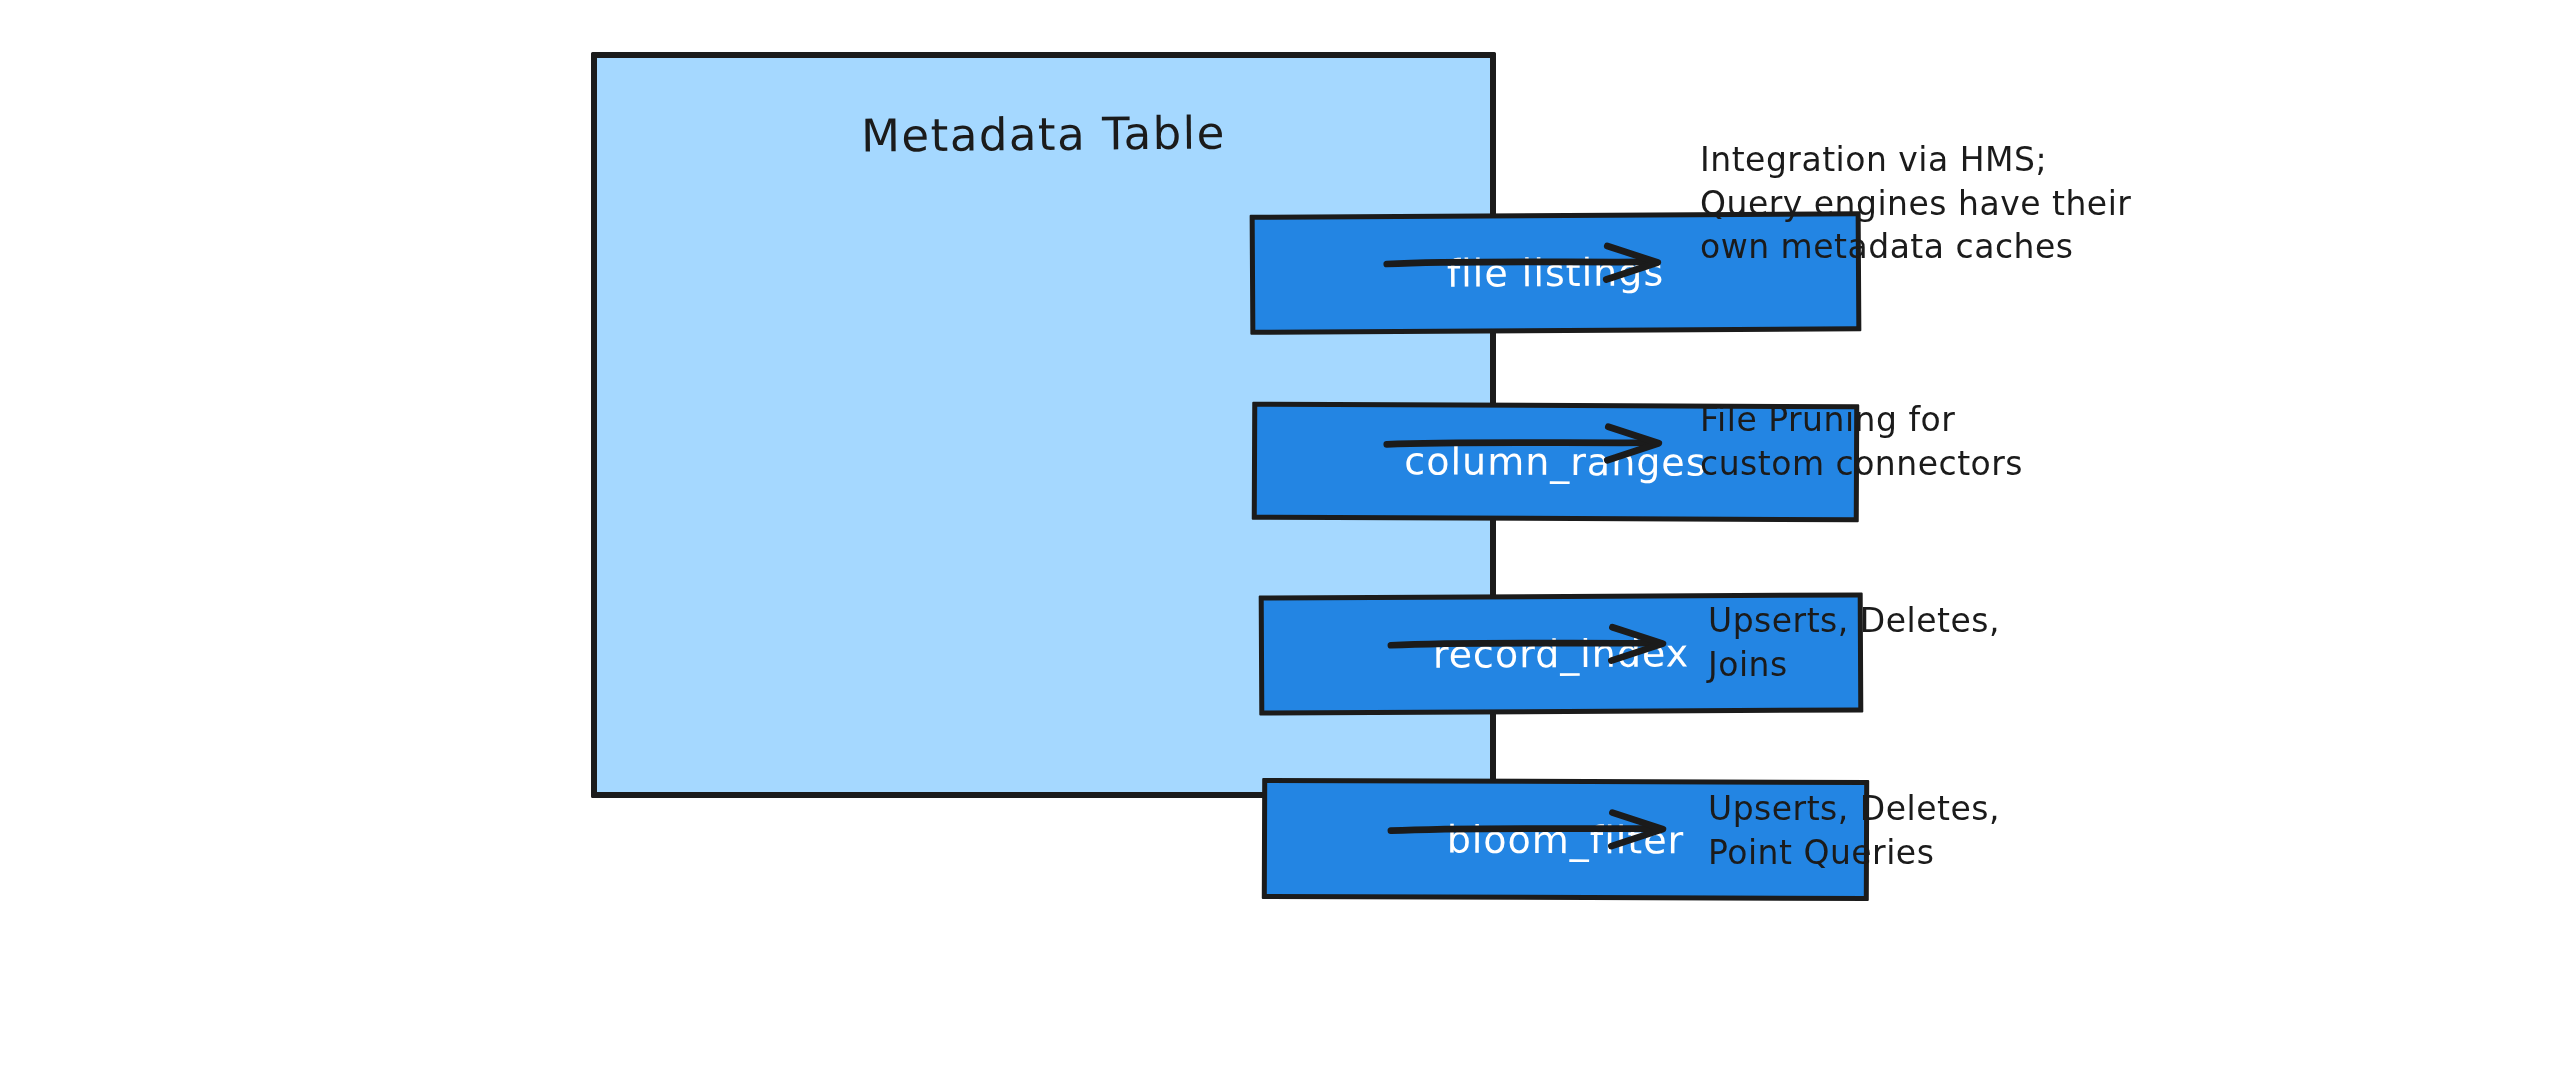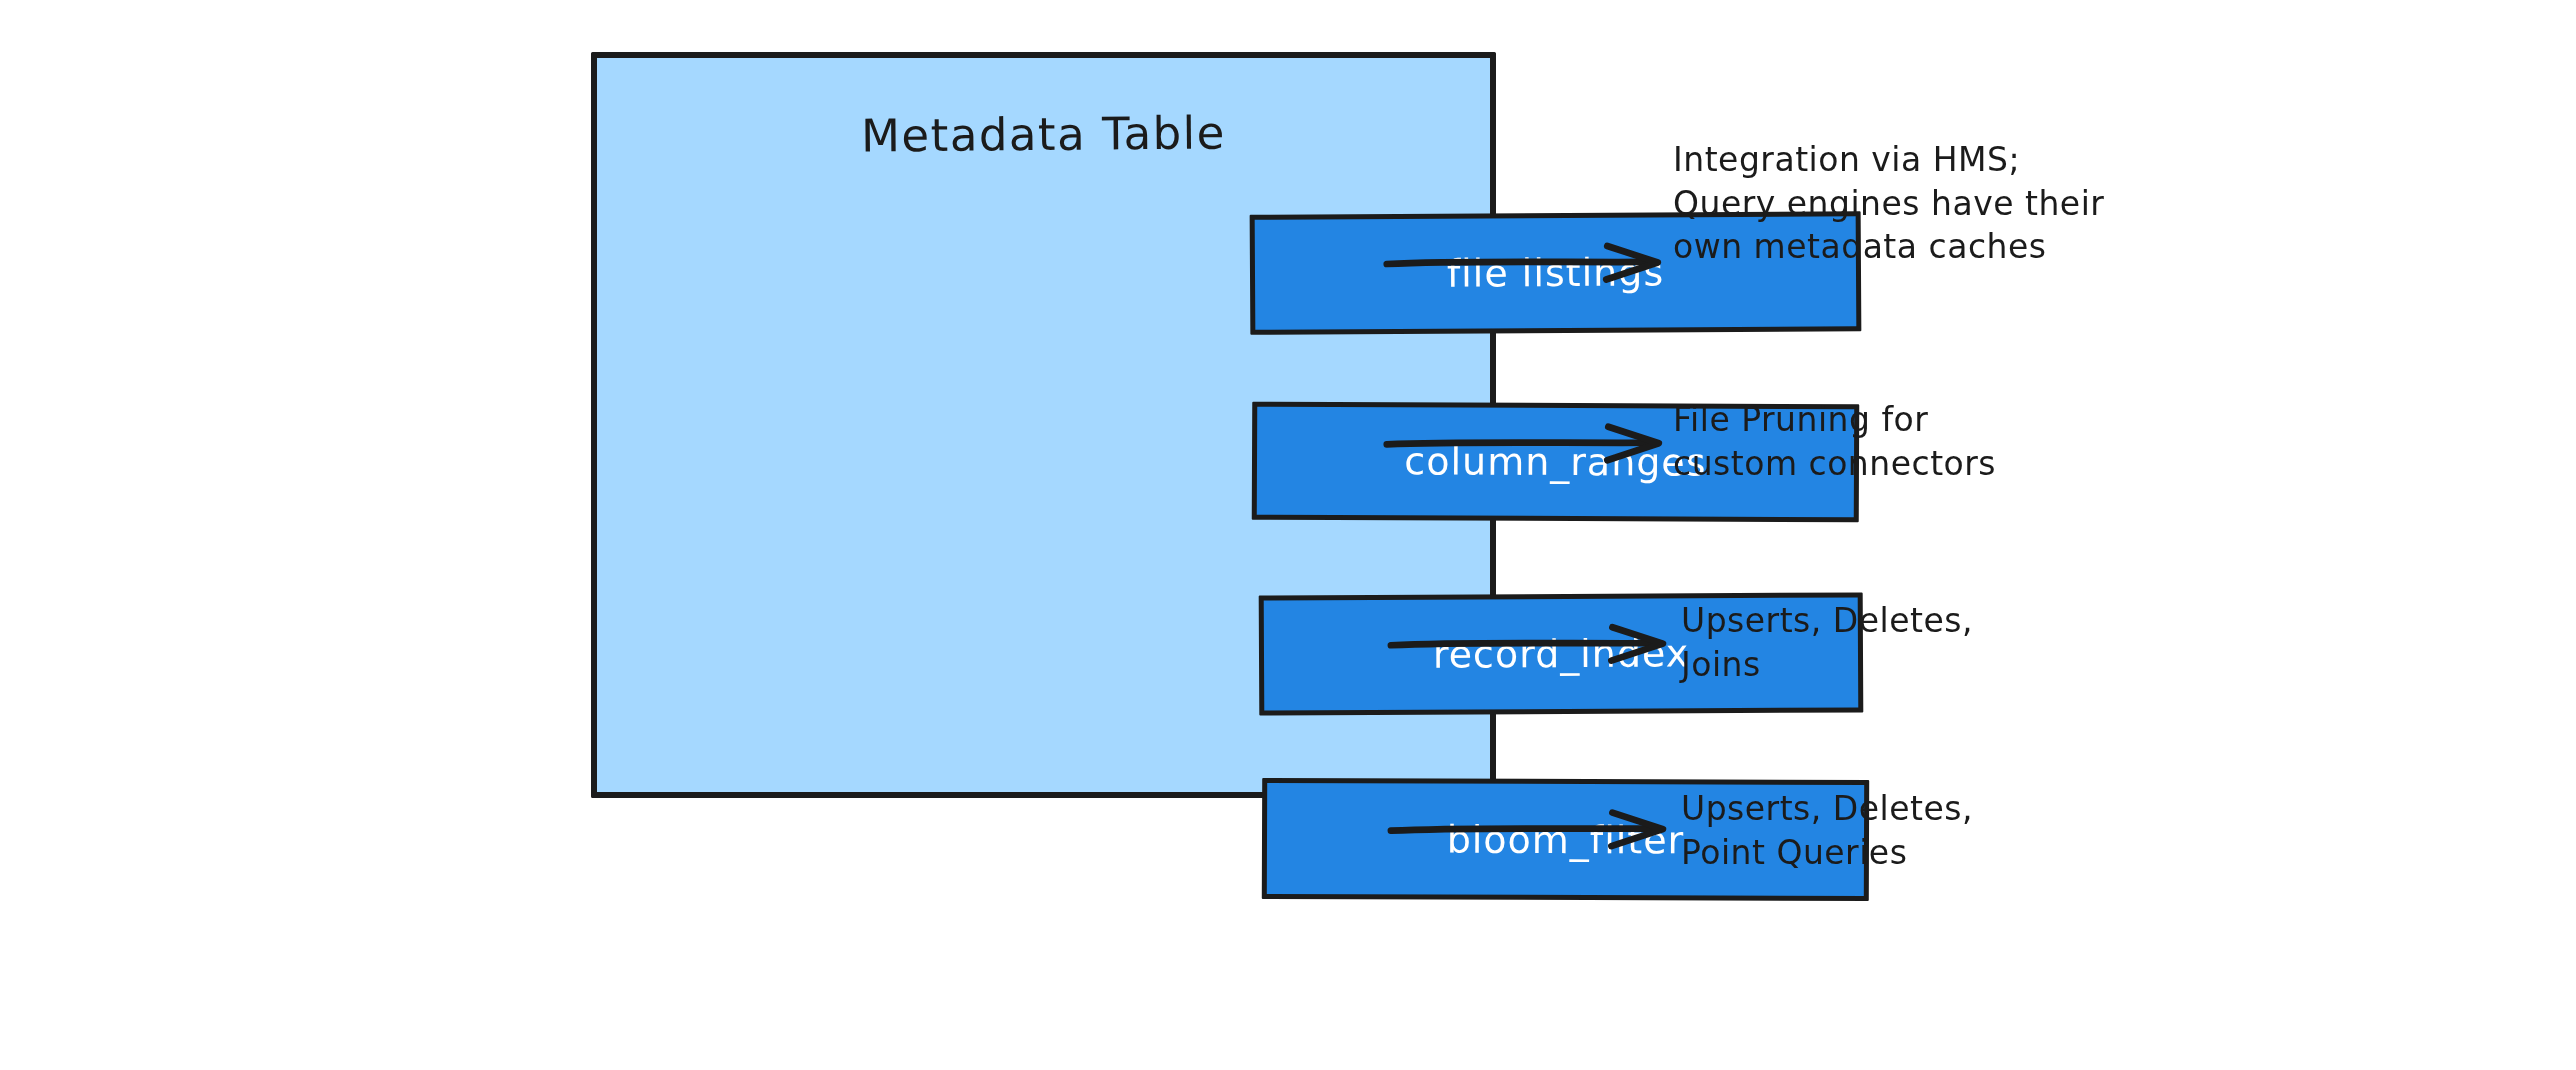--- a/index.html
+++ b/index.html
@@ -91,20 +91,21 @@
   
   .annotation {
     position: absolute;
     color: #1B1B1B;
     font-size: 33px;
     line-height: 1.32;
     font-family: "DejaVu Sans", sans-serif;
     font-weight: 400;
     letter-spacing: 0.5px;
     white-space: pre-line;
+    margin-left: 27px;
   }
   .annotation.a0 { left: 1673px; top: 138px; }
   .annotation.a1 { left: 1673px; top: 398px; }
   .annotation.a2 { left: 1681px; top: 599px; }
   .annotation.a3 { left: 1681px; top: 787px; }
 </style>
 </head>
 <body>
 
 <div id="stage">

